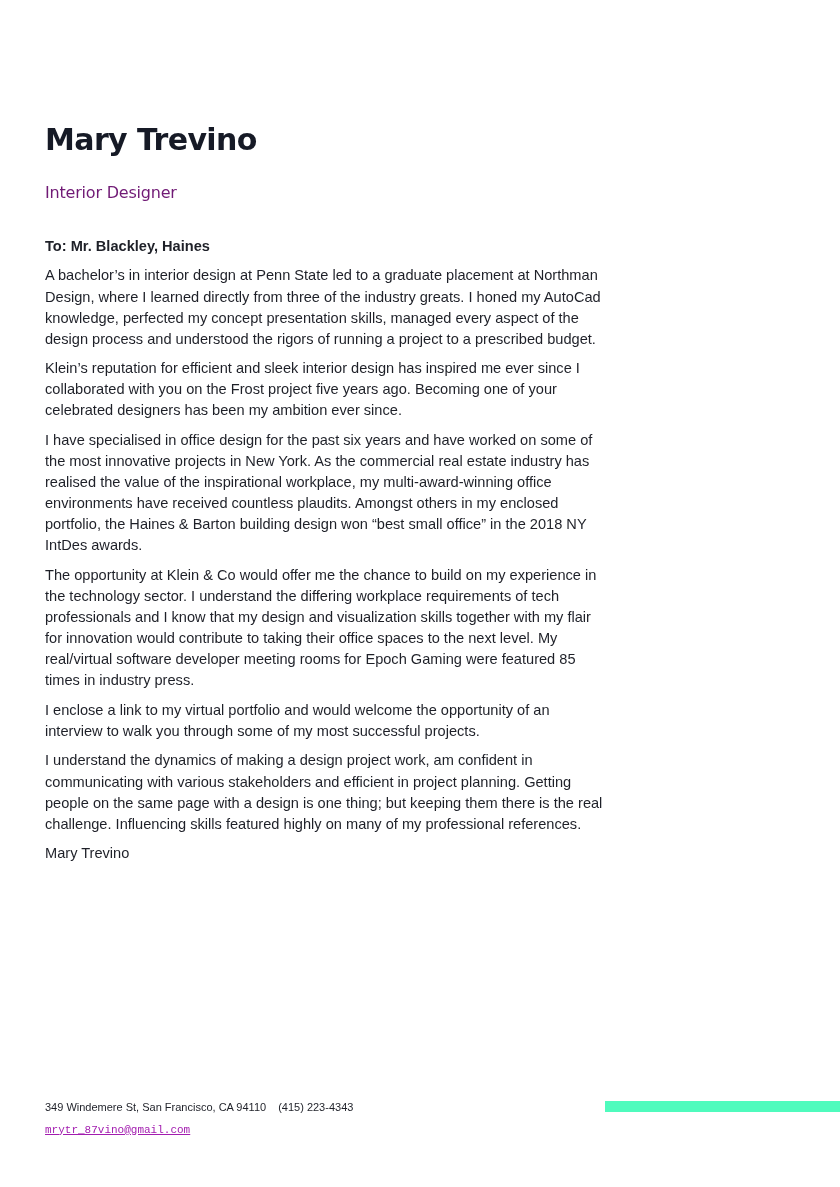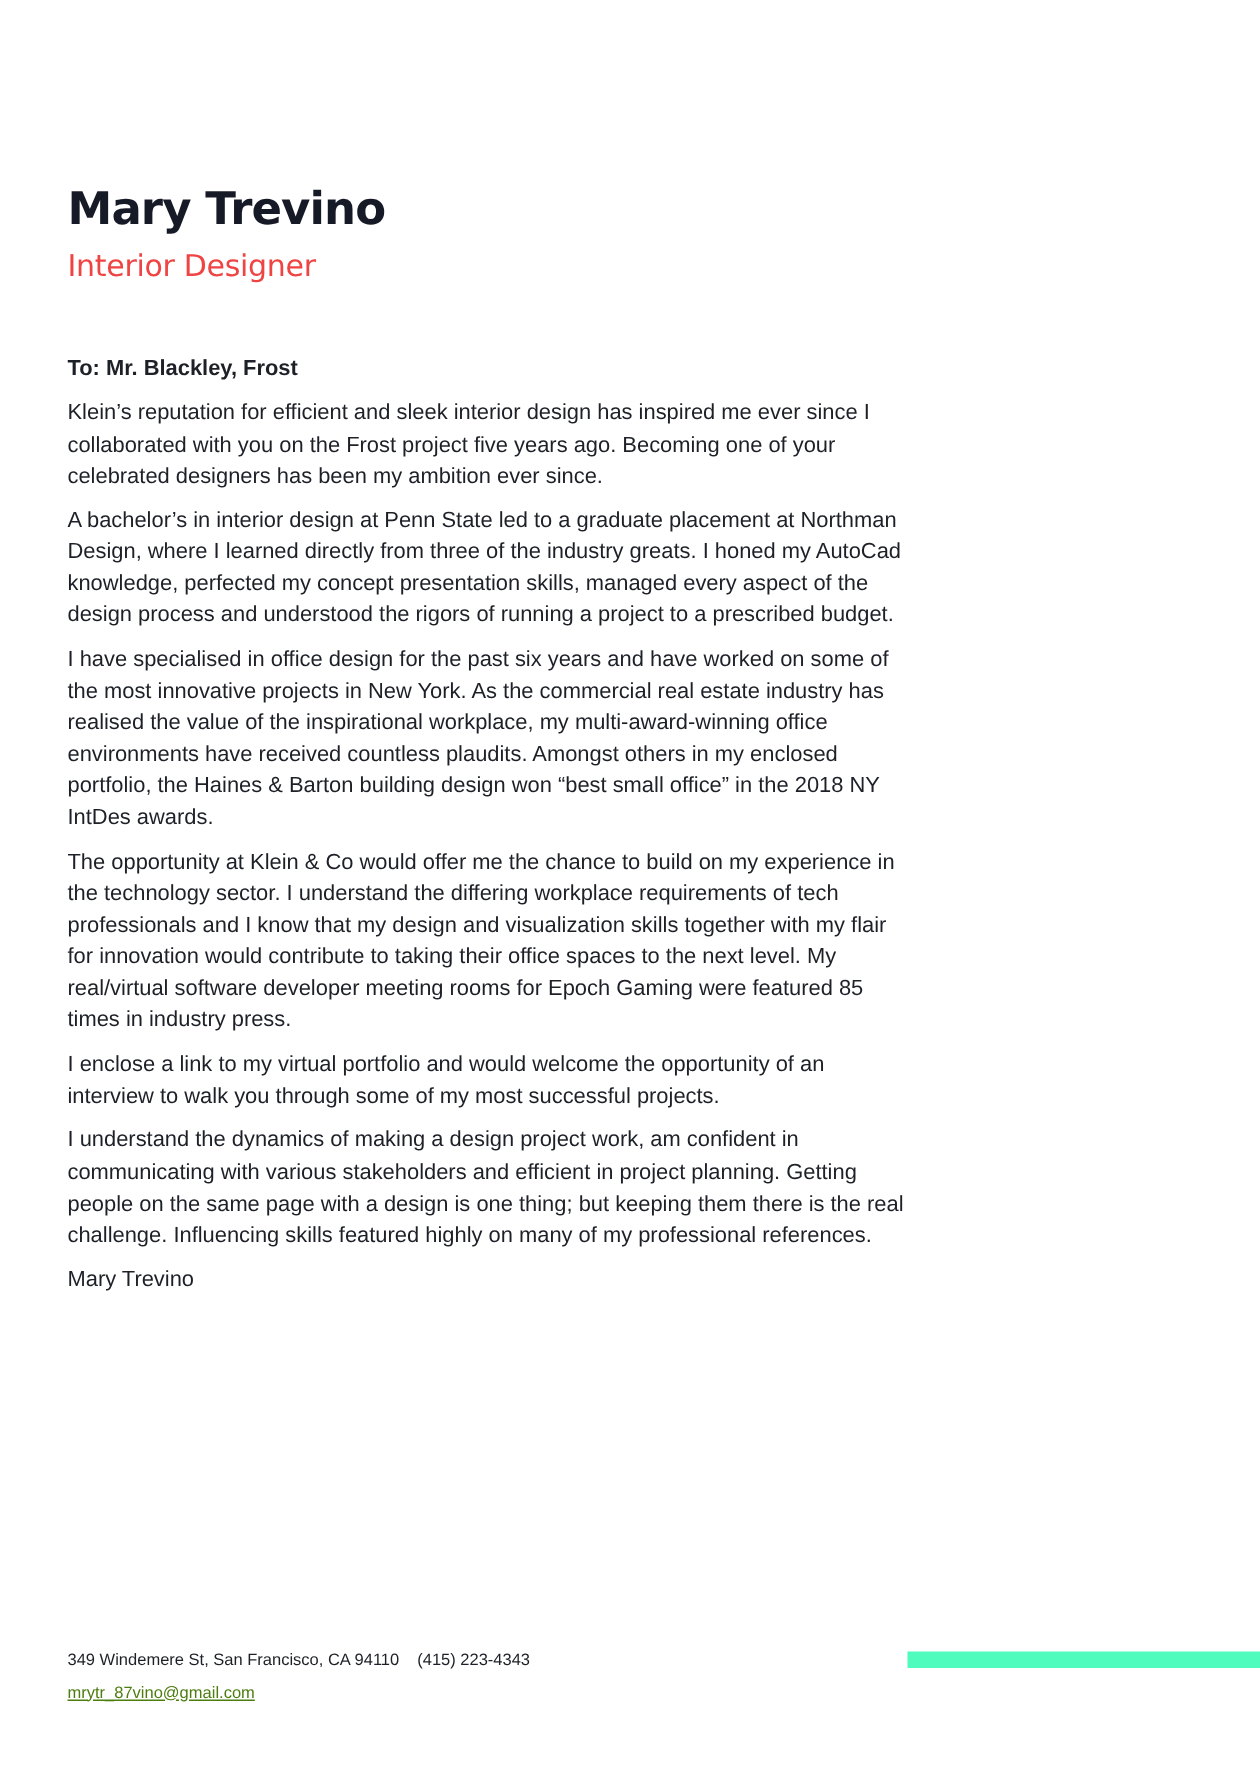--- a/index.html
+++ b/index.html
@@ -21,24 +21,24 @@
       font-family: "DejaVu Sans", sans-serif;
       font-weight: bold;
       font-size: 30px;
       letter-spacing: -0.6px;
       color: #161a26;
       line-height: 40px;
       margin: 0;
     }
     .title {
       font-family: "DejaVu Sans", sans-serif;
-      font-size: 20px;
-      color: #ef4444;
+      font-size: 16px;
+      color: #701a75;
       line-height: 26px;
-      margin-top: 4px;
+      margin-top: 20px;
       letter-spacing: -0.2px;
     }
     .body {
       position: absolute;
       left: 45px;
       top: 236px;
       width: 560px;
       font-size: 14.6px;
       line-height: 21.1px;
       color: #1e2028;
@@ -47,42 +47,42 @@
     .recipient { font-weight: bold; }
     .footer {
       position: absolute;
       left: 45px;
       top: 1097px;
       font-size: 11px;
       line-height: 21.5px;
       color: #1e2028;
     }
     .footer .sep { display: inline-block; width: 12px; }
-    .footer a { color: #4d7c0f; text-decoration: underline; }
+    .footer a { color: #a21caf; text-decoration: underline; font-family: Liberation Mono, monospace; }
     .accent-bar {
       position: absolute;
       left: 605px;
       top: 1101px;
       width: 235px;
       height: 11px;
       background: #4ffbbd;
     }
   </style>
 </head>
 <body>
 
 <div class="header">
   <h1 class="name">Mary Trevino</h1>
   <div class="title">Interior Designer</div>
 </div>
 
 <div class="body">
-  <p class="recipient">To: Mr. Blackley, Frost</p>
+  <p class="recipient">To: Mr. Blackley, Haines</p>
+  <p>A bachelor’s in interior design at Penn State led to a graduate placement at Northman Design, where I learned directly from three of the industry greats. I honed my AutoCad knowledge, perfected my concept presentation skills, managed every aspect of the design process and understood the rigors of running a project to a prescribed budget.</p>
   <p>Klein’s reputation for efficient and sleek interior design has inspired me ever since I collaborated with you on the Frost project five years ago. Becoming one of your celebrated designers has been my ambition ever since.</p>
-  <p>A bachelor’s in interior design at Penn State led to a graduate placement at Northman Design, where I learned directly from three of the industry greats. I honed my AutoCad knowledge, perfected my concept presentation skills, managed every aspect of the design process and understood the rigors of running a project to a prescribed budget.</p>
   <p>I have specialised in office design for the past six years and have worked on some of the most innovative projects in New York. As the commercial real estate industry has realised the value of the inspirational workplace, my multi-award-winning office environments have received countless plaudits. Amongst others in my enclosed portfolio, the Haines &amp; Barton building design won “best small office” in the 2018 NY IntDes awards.</p>
   <p>The opportunity at Klein &amp; Co would offer me the chance to build on my experience in the technology sector. I understand the differing workplace requirements of tech professionals and I know that my design and visualization skills together with my flair for innovation would contribute to taking their office spaces to the next level. My real/virtual software developer meeting rooms for Epoch Gaming were featured 85 times in industry press.</p>
   <p>I enclose a link to my virtual portfolio and would welcome the opportunity of an interview to walk you through some of my most successful projects.</p>
   <p>I understand the dynamics of making a design project work, am confident in communicating with various stakeholders and efficient in project planning. Getting people on the same page with a design is one thing; but keeping them there is the real challenge. Influencing skills featured highly on many of my professional references.</p>
   <p>Mary Trevino</p>
 </div>
 
 <div class="footer">
   <div>
     <span>349 Windemere St, San Francisco, CA 94110</span><span class="sep"></span><span>(415) 223-4343</span>

